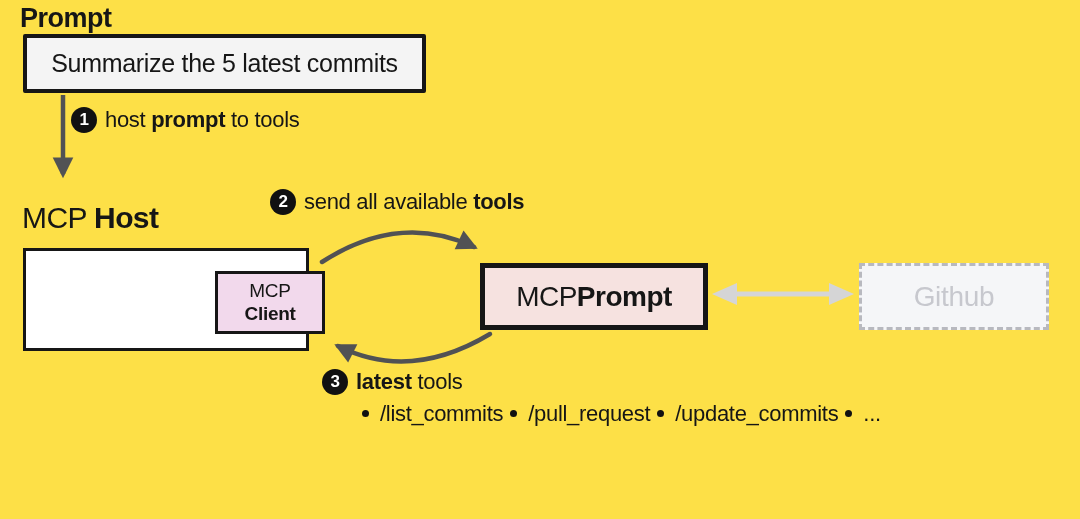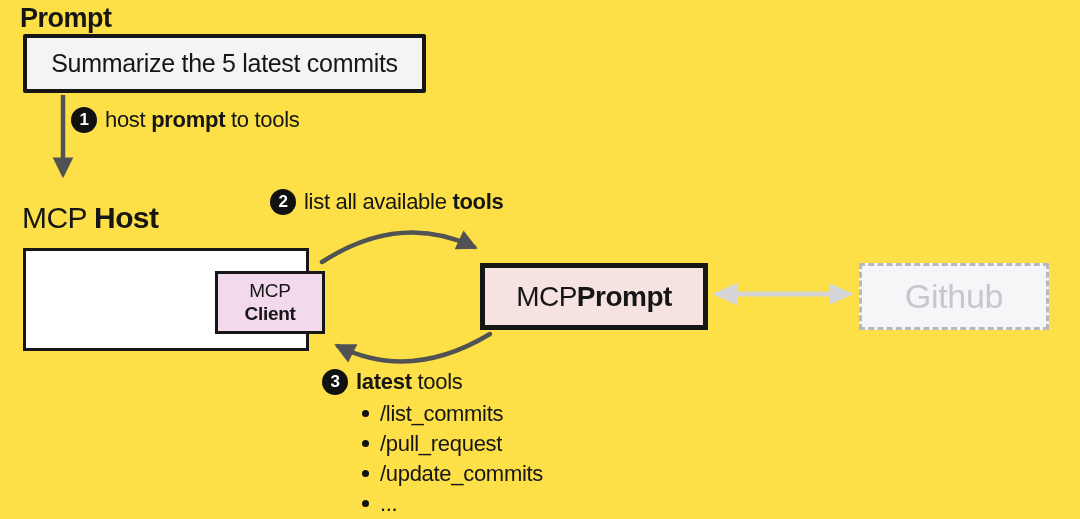--- a/index.html
+++ b/index.html
@@ -66,26 +66,26 @@
     box-sizing:border-box;
     display:flex;align-items:center;justify-content:center;
     font-size:28px;letter-spacing:-0.5px;white-space:nowrap;
   }
 
   .github-box{
     left:859px;top:263px;width:190px;height:67px;
     background:#f5f6f8;border:3px dashed #b8b9bf;
     box-sizing:border-box;
     display:flex;align-items:center;justify-content:center;
-    font-size:34px;color:#c7c8ce;letter-spacing:-0.3px;
+    font-size:28px;color:#c7c8ce;letter-spacing:-0.3px;
   }
 
   .tools-list{
     left:362px;top:402px;
-    display:flex;flex-direction:column;gap:7px;
+    display:flex;flex-direction:row;gap:7px;
     font-size:22px;letter-spacing:-0.3px;
   }
   .tool-item{display:flex;align-items:center;gap:11px;height:23px;}
   .tool-dot{
     width:7px;height:7px;border-radius:50%;background:#111111;flex:0 0 auto;
   }
 
   svg.arrow-layer{position:absolute;left:0;top:0;pointer-events:none;}
 </style>
 </head>
@@ -117,21 +117,21 @@
     <span>Github</span>
   </div>
 
   <div class="abs step step-1">
     <span class="badge">1</span>
     <span><span>host </span><b>prompt</b><span> to tools</span></span>
   </div>
 
   <div class="abs step step-2">
     <span class="badge">2</span>
-    <span><span>list all available </span><b>tools</b><span></span></span>
+    <span><span>send all available </span><b>tools</b><span></span></span>
   </div>
 
   <div class="abs step step-3">
     <span class="badge">3</span>
     <span><b>latest</b><span> tools</span></span>
   </div>
 
   <div class="abs tools-list">
     <div class="tool-item">
       <span class="tool-dot"></span>

